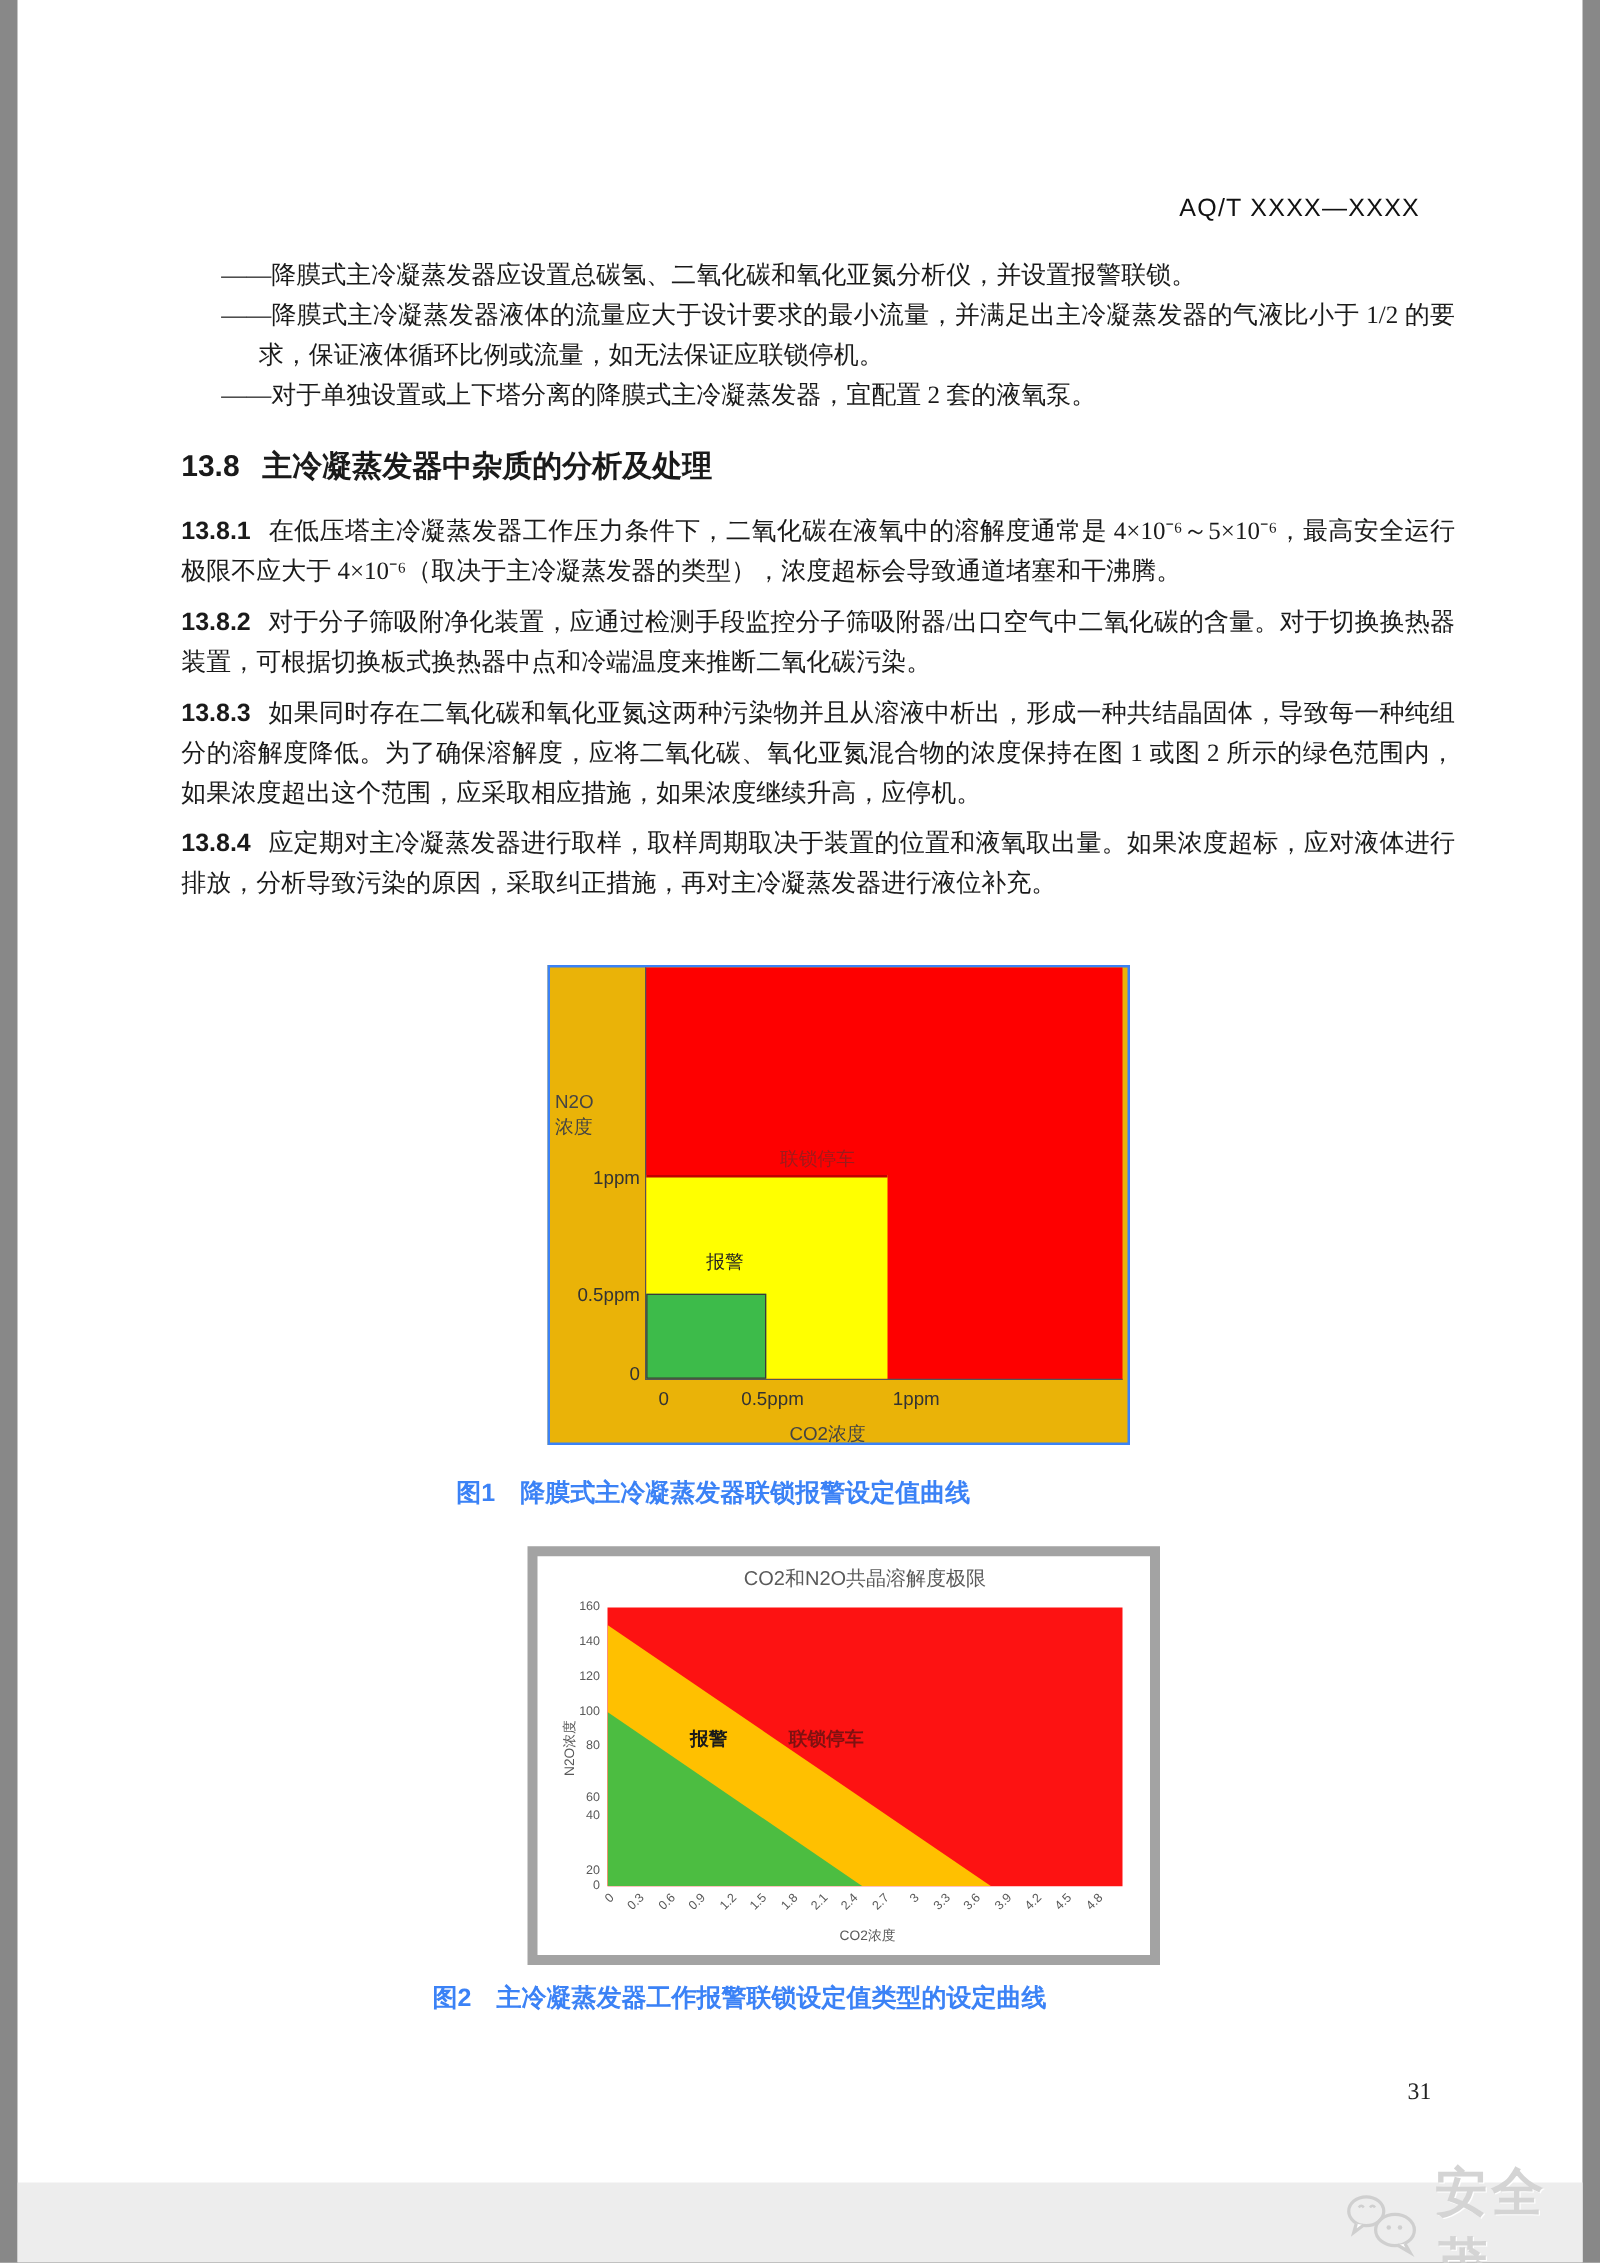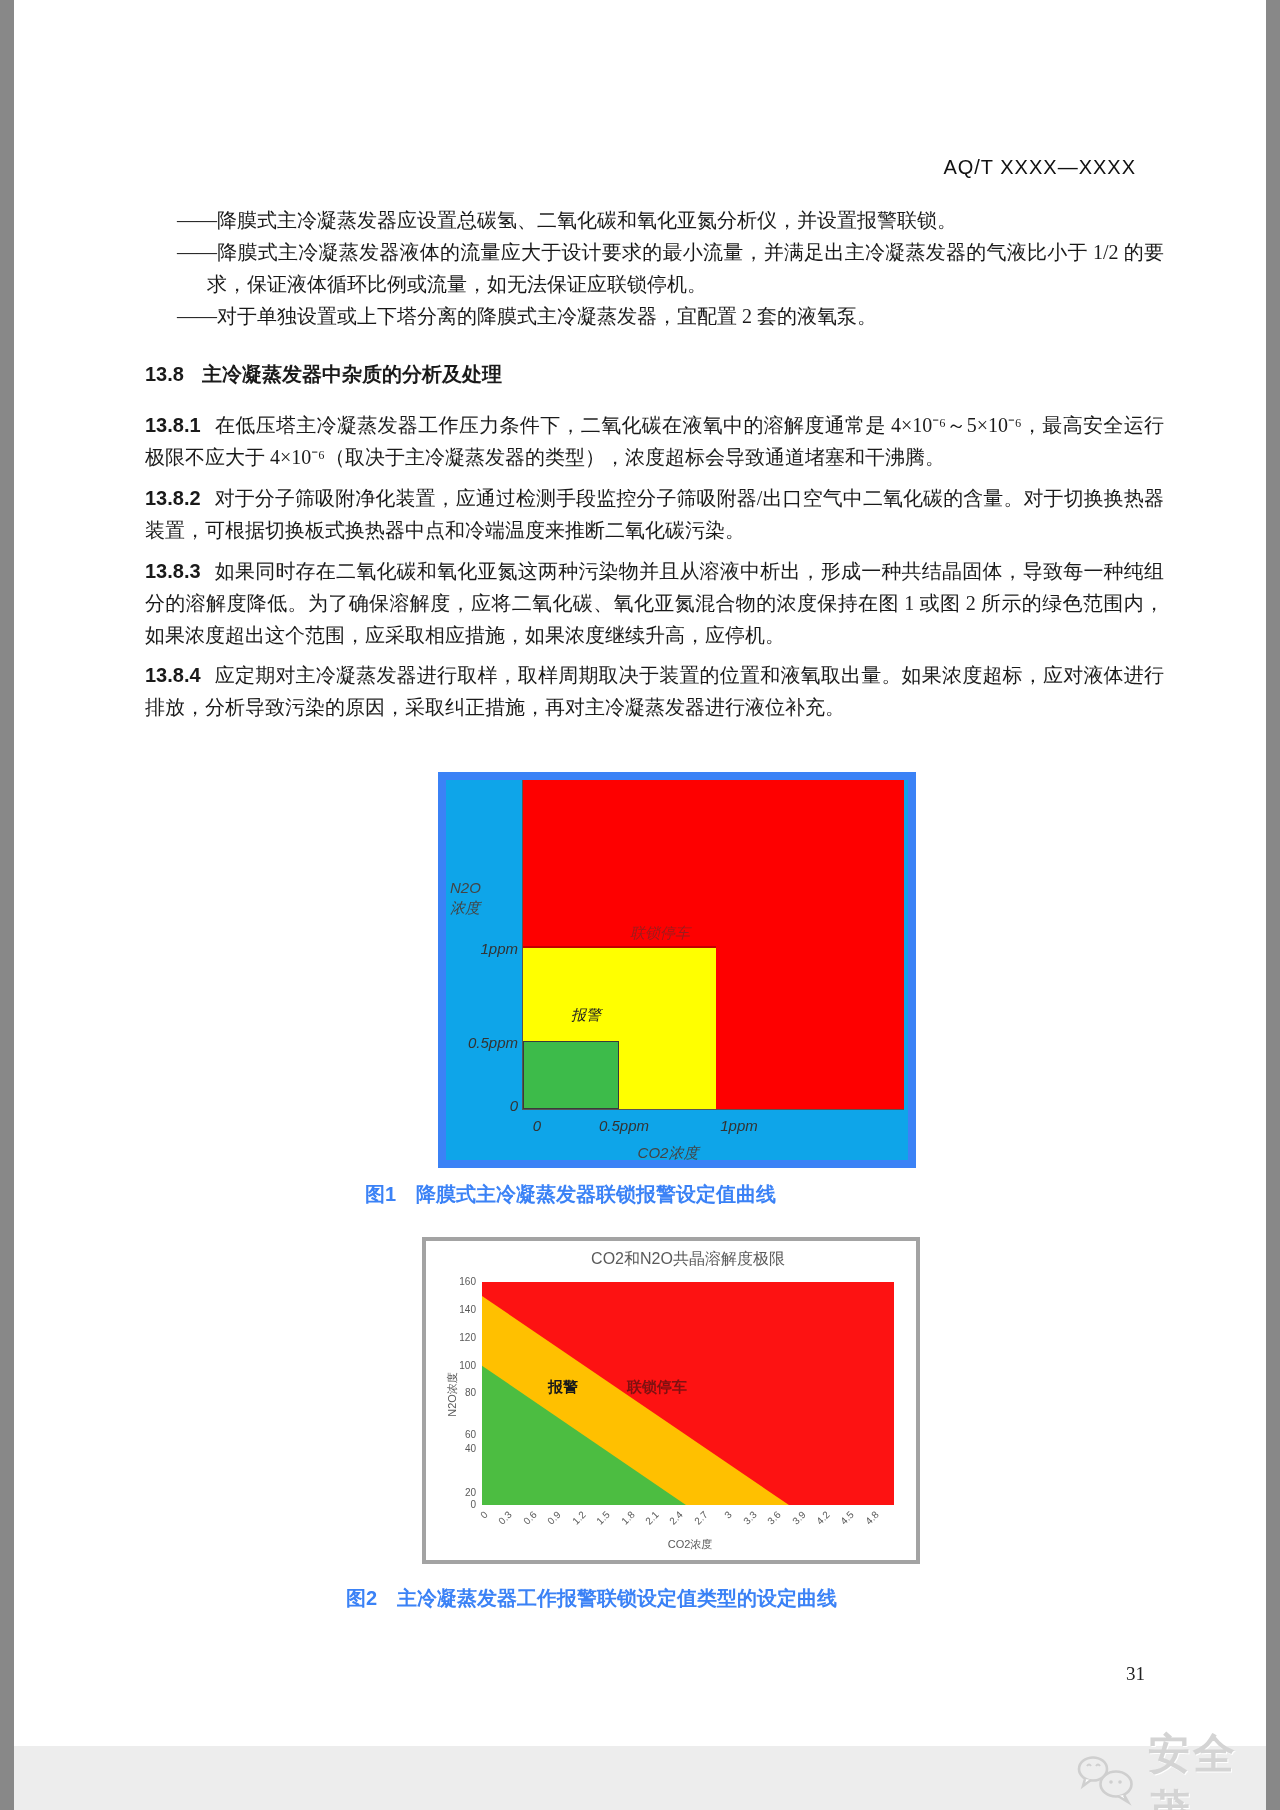--- a/index.html
+++ b/index.html
@@ -5,46 +5,46 @@
   html,body{margin:0;padding:0;background:#888;}
   .page{position:relative;width:1252px;height:1810px;background:#ffffff;margin:0 auto;overflow:hidden;
         font-family:"Liberation Serif",serif;color:#1a1a1a;}
   
   .doc-code{position:absolute;top:156px;right:130px;font-family:"Liberation Sans",sans-serif;
             font-size:20px;letter-spacing:1px;color:#111;}
   
   .content{position:absolute;left:131px;top:204px;width:1019px;font-size:20px;line-height:32px;
            text-align:justify;word-break:break-all;}
   .bullet{margin-left:32px;padding-left:30px;text-indent:-30px;}
-  .sec-heading{margin-top:26px;font-family:"Liberation Sans",sans-serif;font-weight:700;font-size:20px;}
+  .sec-heading{margin-top:26px;font-family:"Liberation Sans",sans-serif;font-weight:700;font-size:24px;}
   .sec-heading .num{margin-right:18px;}
   .para{margin-top:9px;}
   .para .pnum{font-family:"Liberation Sans",sans-serif;font-weight:700;margin-right:14px;}
   .para.p1{margin-top:19px;}
   .para.p4{margin-top:8px;}
   
-  .fig1-box{position:absolute;left:424px;top:772px;width:462px;height:380px;border:8px solid #3b82f6;background:#0ea5e9;font-style:italic;}
+  .fig1-box{position:absolute;left:424px;top:772px;width:462px;height:380px;border:2px solid #3b82f6;background:#eab308;}
   .fig1-plot{position:absolute;left:76px;top:0;width:382px;height:330px;background:#fe0000;
              border-left:1px solid #555;border-bottom:1px solid #555;box-sizing:border-box;}
   .fig1-yellow{position:absolute;left:0;bottom:0;width:193px;height:163px;background:#ffff00;
                border-top:2px solid #c00000;box-sizing:border-box;}
   .fig1-green{position:absolute;left:0;bottom:0;width:96px;height:68px;background:#3dbb4a;
               border:1px solid #3a3a3a;box-sizing:border-box;}
   .chartfont{font-family:"Liberation Sans",sans-serif;}
   .fig1-alarm{position:absolute;left:33px;bottom:84px;width:60px;text-align:center;
               font-size:15px;color:#222;}
   .fig1-interlock{position:absolute;left:95px;bottom:166px;width:84px;text-align:center;
                   font-size:15px;color:#9b1c1c;}
   .fig1-ylab{position:absolute;left:4px;top:98px;width:70px;font-size:15px;line-height:20px;color:#444;}
   .fig1-ytick{position:absolute;left:2px;width:70px;text-align:right;font-size:15px;color:#333;}
   .fig1-xtick{position:absolute;top:337px;width:60px;text-align:center;font-size:15px;color:#333;}
   .fig1-xlab{position:absolute;top:364px;left:172px;width:100px;text-align:center;font-size:15px;color:#444;}
   .fig-caption{position:absolute;font-size:20px;font-weight:700;font-family:"Liberation Sans",sans-serif;color:#3b82f6;}
   
-  .fig2-box{position:absolute;left:408px;top:1237px;width:490px;height:319px;border:4px solid #a3a3a3;background:#fff;}
+  .fig2-box{position:absolute;left:408px;top:1237px;width:490px;height:319px;border:8px solid #a3a3a3;background:#fff;}
   .fig2-title{position:absolute;left:56px;top:8px;width:412px;text-align:center;font-size:16px;color:#595959;}
   .fig2-plot{position:absolute;left:56px;top:41px;width:412px;height:223px;background:#fd1212;}
   .fig2-orange{position:absolute;inset:0;background:#ffc000;
                clip-path:polygon(0% 6.25%,74.5% 100%,0% 100%);}
   .fig2-green{position:absolute;inset:0;background:#4cbd41;
               clip-path:polygon(0% 37.5%,49.5% 100%,0% 100%);}
   .fig2-alarm{position:absolute;left:66px;top:96px;width:44px;font-size:15px;font-weight:700;color:#1a1a1a;}
   .fig2-interlock{position:absolute;left:145px;top:96px;width:90px;font-size:15px;font-weight:700;color:#7f1111;}
   .fig2-ytick{position:absolute;left:16px;width:34px;text-align:right;font-size:10px;color:#595959;}
   .fig2-ylab{position:absolute;left:-24px;top:146px;width:100px;text-align:center;font-size:11px;color:#595959;

